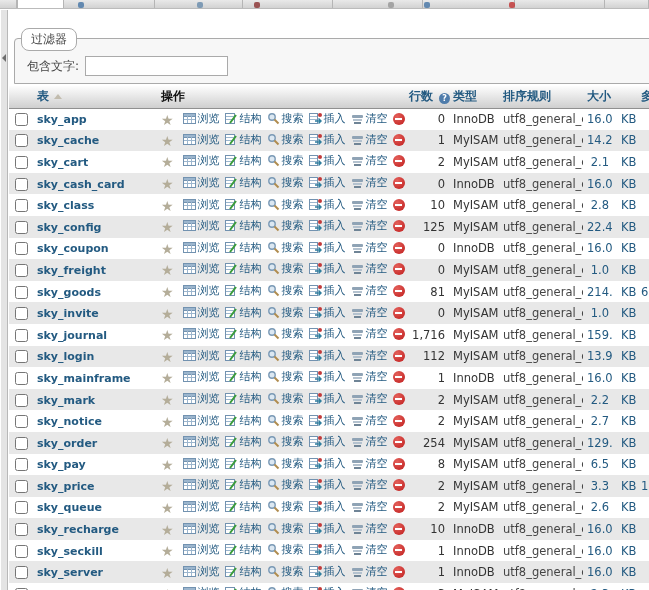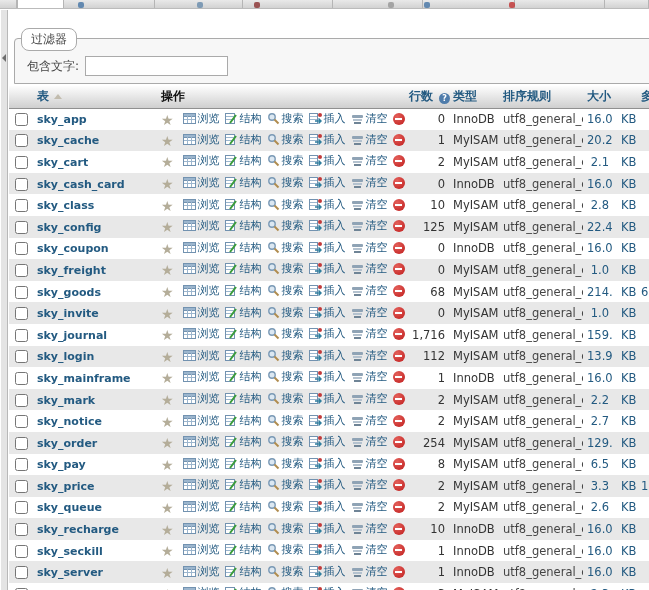--- a/index.html
+++ b/index.html
@@ -261,21 +261,21 @@
                 </svg>
               </span>
               <span>清空</span>
             </a><a class="act">
               <span class="ic ic-drop"></span>
             </a>
     </td>
     <td class="num">1</td>
     <td class="typ">MyISAM</td>
     <td class="coll">utf8_general_ci</td>
-    <td class="size">20.2</td>
+    <td class="size">14.2</td>
     <td class="unit">KB</td>
     <td class="ovh"></td>
   </tr>
         <tr>
     <td class="chk">
       <input type="checkbox" style="">
     </td>
     <td>
       <a class="tname">sky_cart</a>
     </td>
@@ -734,21 +734,21 @@
                   <rect x="1" y="3" width="11" height="3" rx="1" fill="#8fa3b5"></rect>
                   <rect x="2" y="7" width="9" height="2" fill="#b4c2cf"></rect>
                   <rect x="3" y="10" width="7" height="2" fill="#6f8496"></rect>
                 </svg>
               </span>
               <span>清空</span>
             </a><a class="act">
               <span class="ic ic-drop"></span>
             </a>
     </td>
-    <td class="num">68</td>
+    <td class="num">81</td>
     <td class="typ">MyISAM</td>
     <td class="coll">utf8_general_ci</td>
     <td class="size">214.5</td>
     <td class="unit">KB</td>
     <td class="ovh">67</td>
   </tr>
         <tr>
     <td class="chk">
       <input type="checkbox" style="">
     </td>

